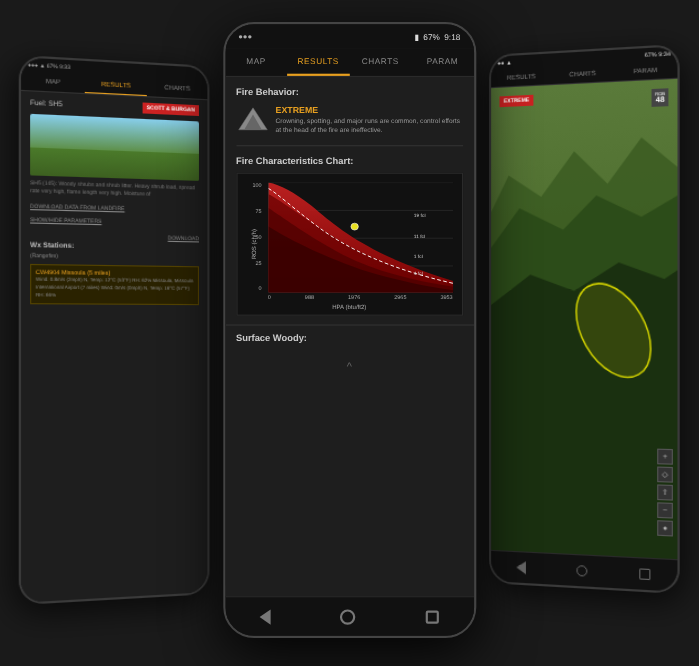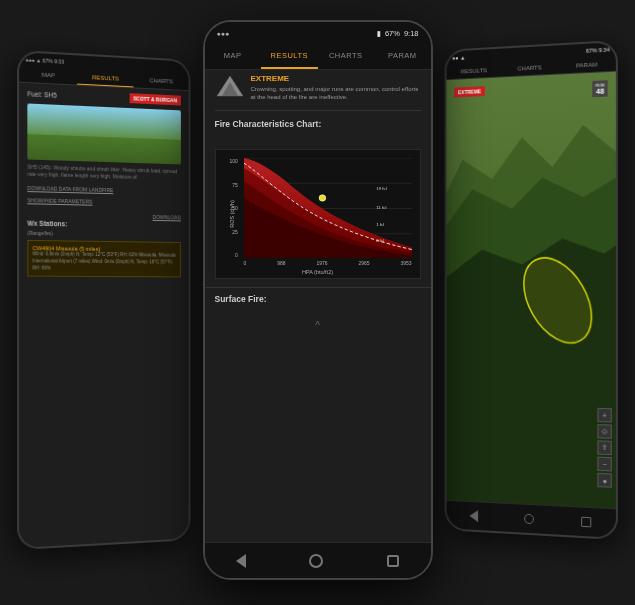--- a/index.html
+++ b/index.html
@@ -130,21 +130,21 @@
 
     
     .chart-section {
       padding: 8px 10px;
     }
 
     .chart-title {
       color: #ccc;
       font-size: 8.5px;
       font-weight: bold;
-      margin-bottom: 20px;
+      margin-bottom: 6px;
     }
 
     .chart-container {
       position: relative;
       background: #111;
       border: 1px solid #2a2a2a;
       padding: 8px 8px 20px 28px;
       height: 130px;
     }
 
@@ -673,20 +673,21 @@
         <div class="main-nav-tab">
           <span>CHARTS</span>
         </div>
         <div class="main-nav-tab">
           <span>PARAM</span>
         </div>
       </div>
 
       <div class="main-content" style="height:calc(100% - 58px - 36px);">
 
+        <div class="section-title">Fire Behavior:</div>
         <div class="fire-behavior-row">
 
           <div class="fire-icon-area">
             <svg viewBox="0 0 30 30" width="30" height="30">
               <polygon points="15,2 2,22 28,22" fill="#888" stroke="#666" stroke-width="0.5"></polygon>
               <polygon points="15,8 7,22 23,22" fill="#666"></polygon>
             </svg>
           </div>
           <div class="fire-text">
             <div class="extreme-label">EXTREME</div>
@@ -751,21 +752,21 @@
               <span class="x-tick">1976</span>
               <span class="x-tick">2965</span>
               <span class="x-tick">3953</span>
             </div>
 
             <div class="chart-x-label">HPA (btu/ft2)</div>
           </div>
         </div>
 
         <div class="surface-fire">
-          <div class="section-title" style="padding:0;margin-bottom:4px;">Surface Fire:</div>
+          <div class="section-title" style="padding:0;margin-bottom:4px;">Surface Woody:</div>
         </div>
 
         <div class="chevron-up" style="color:#666;font-size:10px;padding:6px;">^</div>
       </div>
 
       <div class="main-bottom-nav">
         <div style="width:0;height:0;border-top:7px solid transparent;border-bottom:7px solid transparent;border-right:10px solid #777;"></div>
         <div style="width:14px;height:14px;border-radius:50%;border:2px solid #777;"></div>
         <div style="width:12px;height:12px;border:2px solid #777;border-radius:2px;"></div>
       </div>

